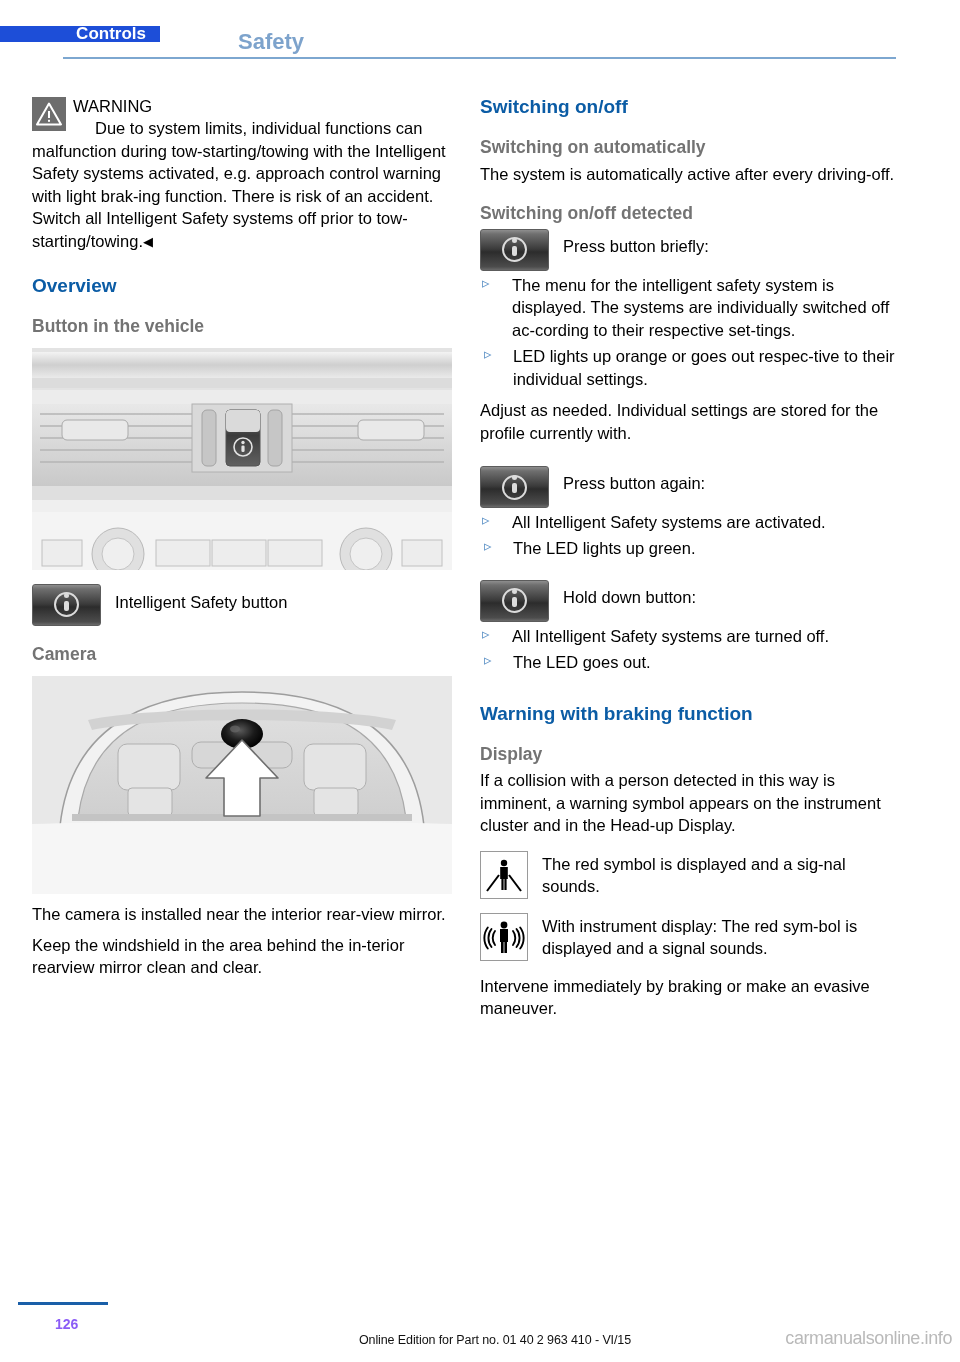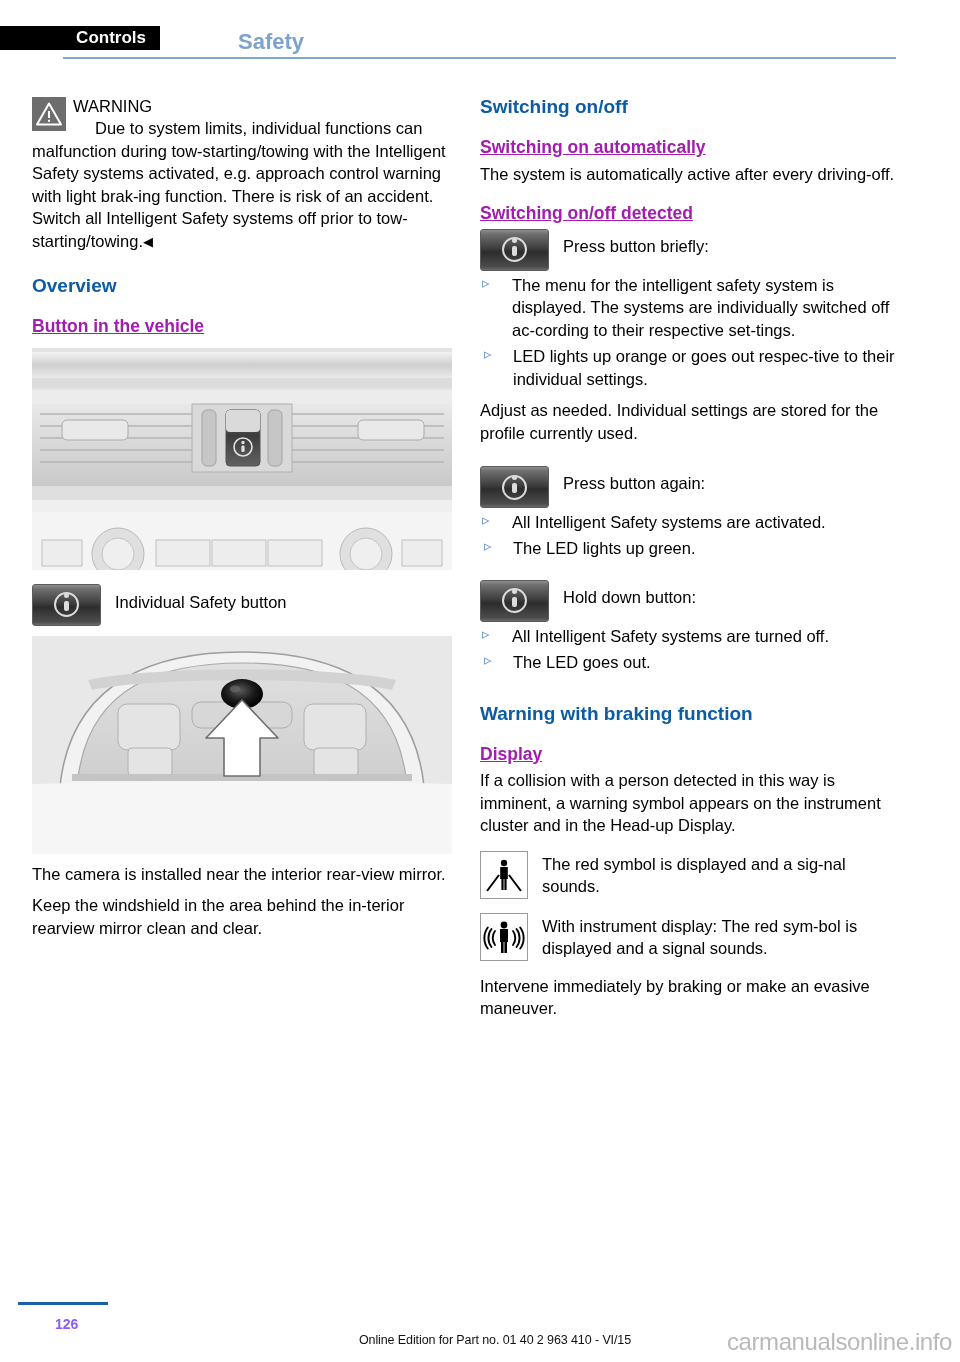--- a/index.html
+++ b/index.html
@@ -27,23 +27,23 @@
     position: absolute;
     top: 57px;
     left: 63px;
     width: 833px;
     height: 2px;
     background: #7da7d0;
   }
   .tab-controls {
     position: absolute;
     left: 0; top: 0;
-    height: 24px;
+    height: 16px;
     min-width: 160px;
-    background: #000000;
+    background: #1d4ed8;
     color: #ffffff;
     font-weight: bold;
     font-size: 17px;
     display: flex;
     align-items: center;
     justify-content: flex-end;
     padding-right: 14px;
     box-sizing: border-box;
   }
   .tab-safety {
@@ -68,26 +68,25 @@
 
   
   .h1 {
     color: #0b5ca5;
     font-size: 19px;
     font-weight: bold;
     margin: 22px 0 0 0;
     line-height: 1.25;
   }
   .h2 {
-    color: #a21caf;
+    color: #737373;
     font-size: 17.5px;
     font-weight: bold;
     margin: 18px 0 4px 0;
     line-height: 1.25;
-    text-decoration: underline;
   }
   p.body {
     font-size: 16.5px;
     line-height: 1.36;
     margin: 9px 0 0 0;
   }
   p.body.tight { margin-top: 4px; }
 
   .warn-block {
     font-size: 16.5px;
@@ -237,21 +236,21 @@
     left: 15px; top: 1333px;
     width: 960px;
     text-align: center;
     font-size: 12.5px;
     color: #111;
     letter-spacing: -0.1px;
   }
   .watermark {
     position: absolute;
     right: 8px; top: 1328px;
-    font-size: 24px;
+    font-size: 18px;
     color: #b9b9b9;
     letter-spacing: -0.4px;
   }
 </style>
 </head>
 <body>
 
 <div class="header">
   <div class="tab-controls">
     <span>Controls</span>
@@ -336,23 +335,24 @@
       </g>
     </svg>
   </div>
 
   <div class="caption-row">
     <div class="is-btn">
       <span class="circ"></span>
       <span class="dot"></span>
       <span class="body-pill"></span>
     </div>
-    <div class="cap-text">Individual Safety button</div>
-  </div>
-
+    <div class="cap-text">Intelligent Safety button</div>
+  </div>
+
+  <div class="h2">Camera</div>
 
   <div class="figure fig-cam">
     <svg width="420" height="218" viewBox="0 0 420 218">
       <defs>
         <linearGradient id="gGlass" x1="0" y1="0" x2="0" y2="1">
           <stop offset="0%" stop-color="#e0e0e0"></stop>
             <stop offset="100%" stop-color="#cfcfcf"></stop>
         </linearGradient>
         <radialGradient id="gLens" cx="45%" cy="38%" r="62%">
           <stop offset="0%" stop-color="#5a5a5a"></stop>
@@ -403,21 +403,21 @@
     </div>
     <ul class="bullets bullets-indent">
       <li class="bullet">The menu for the intelligent safety system is displayed. The systems are individually switched off ac-cording to their respective set-tings.</li>
     </ul>
   </div>
 
   <ul class="bullets" style="margin-top:4px">
     <li class="bullet">LED lights up orange or goes out respec-tive to their individual settings.</li>
   </ul>
 
-  <p class="body">Adjust as needed. Individual settings are stored for the profile currently used.</p>
+  <p class="body">Adjust as needed. Individual settings are stored for the profile currently with.</p>
 
   <div class="step-block" style="margin-top:22px">
     <div class="step-head">
       <div class="is-btn">
         <span class="circ"></span>
         <span class="dot"></span>
         <span class="body-pill"></span>
       </div>
       <div class="lead">Press button again:</div>
     </div>

